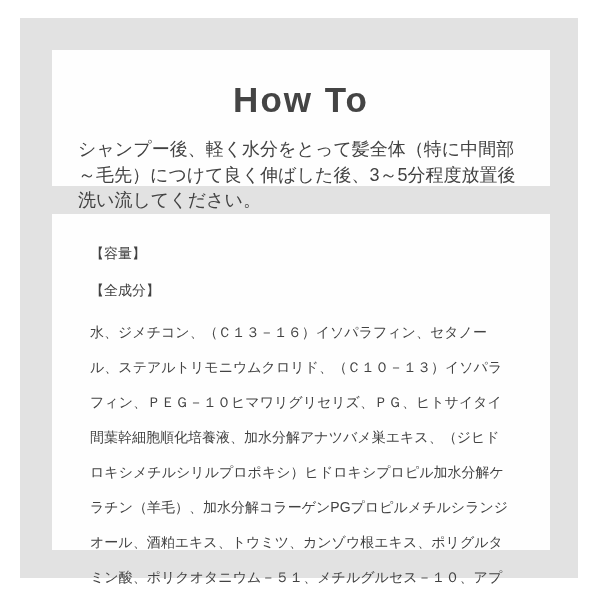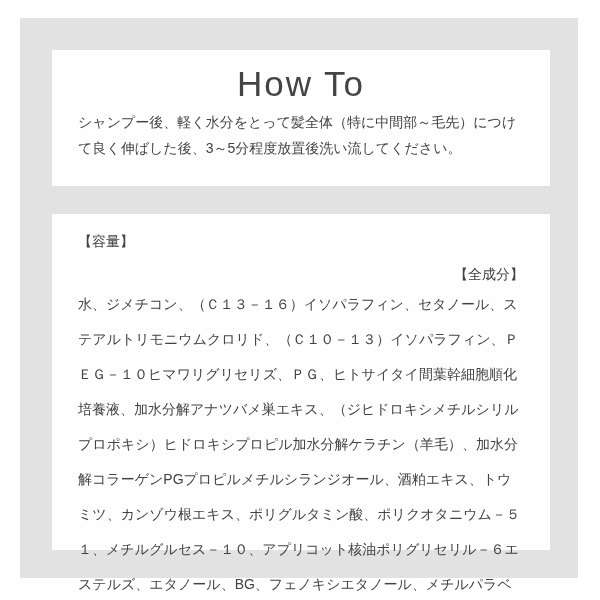--- a/index.html
+++ b/index.html
@@ -37,50 +37,49 @@
     left: 32px;
     width: 498px;
     background: var(--card-bg);
   }
   .card-howto {
     top: 32px;
     height: 136px;
     padding: 13px 26px 0 26px;
   }
   .howto-title {
-    margin: 0;
+    margin: 16px;
     text-align: center;
     font-size: 35px;
-    font-weight: 400;
+    font-weight: 700;
     letter-spacing: 2px;
     line-height: 42px;
     color: var(--heading-color);
   }
   .howto-body {
     margin: 5px 0 0 0;
-    font-size: 14px;
+    font-size: 18px;
     line-height: 25.5px;
     color: var(--text-color);
     text-align: left;
   }
   .card-details {
     top: 196px;
     height: 336px;
     padding: 15px 26px 0 26px;
   }
   .detail-label,
   .detail-value {
-    margin: 0;
+    margin: 12px;
     font-size: 14px;
     line-height: 25px;
     color: var(--text-color);
   }
   .ingredients-label {
     margin-top: 8px;
-    text-align: right;
   }
   .ingredients-text {
     line-height: 35px;
   }
 </style>
 </head>
 <body>
 
 <div class="stage">
   <div class="panel">

